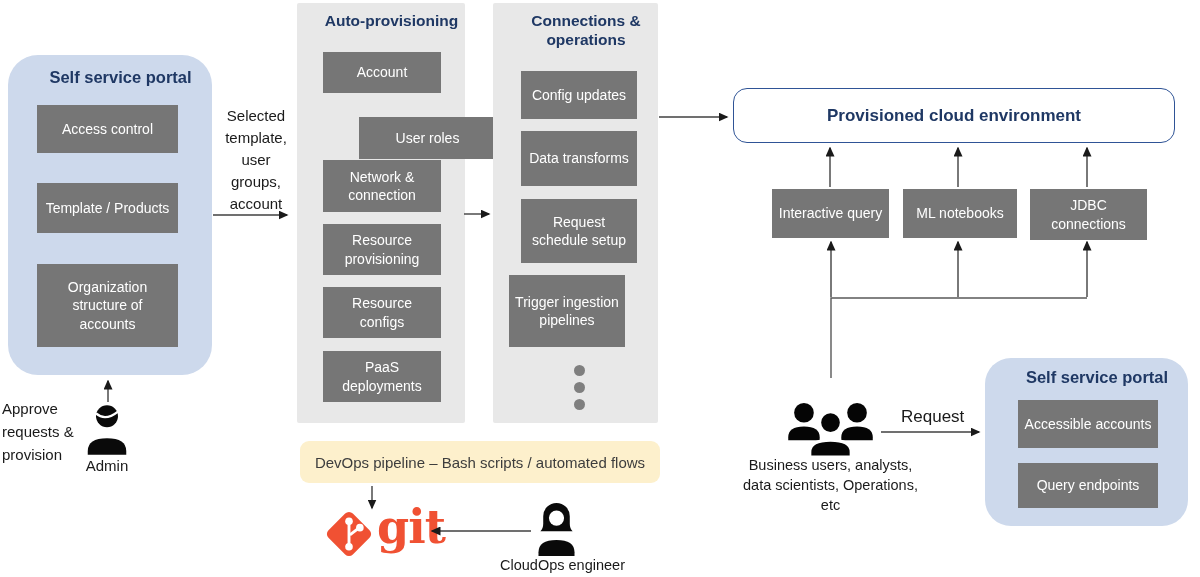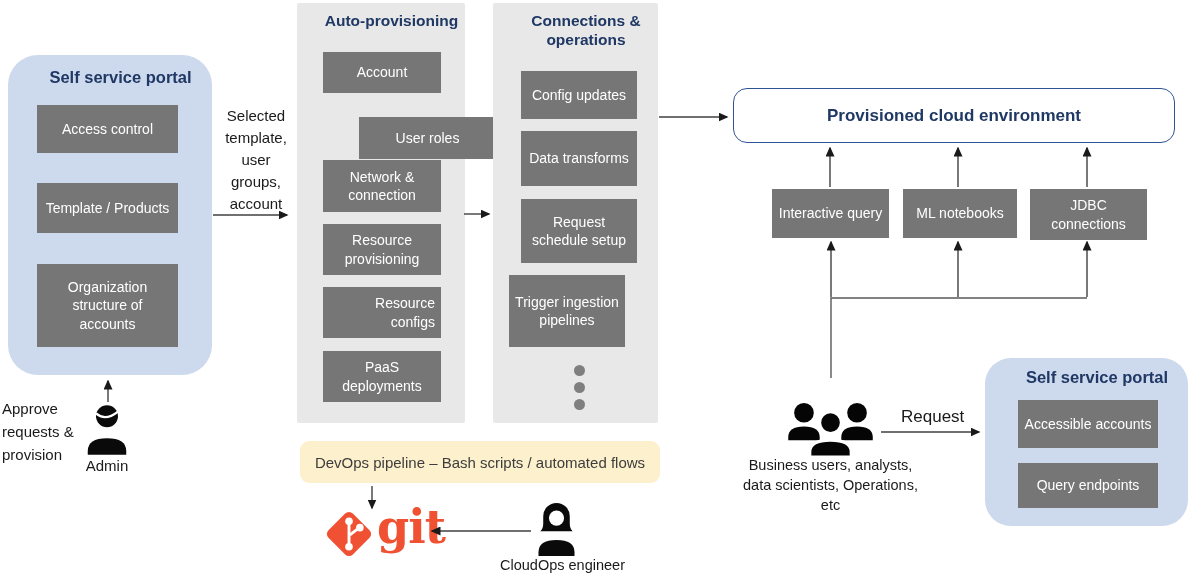--- a/index.html
+++ b/index.html
@@ -32,21 +32,21 @@
          display:flex;align-items:center;justify-content:center;text-align:center;padding:2px 6px;}
 
   .pl-b1{left:29px;top:50px;width:141px;height:48px;}
   .pl-b2{left:29px;top:128px;width:141px;height:50px;}
   .pl-b3{left:29px;top:209px;width:141px;height:83px;}
 
   .c1-b1{left:26px;top:49px;width:118px;height:41px;}
   .c1-b2{left:26px;top:114px;width:137px;height:42px;margin-left:36px;}
   .c1-b3{left:26px;top:157px;width:118px;height:52px;}
   .c1-b4{left:26px;top:221px;width:118px;height:51px;}
-  .c1-b5{left:26px;top:284px;width:118px;height:51px;text-align:right;}
+  .c1-b5{left:26px;top:284px;width:118px;height:51px;}
   .c1-b6{left:26px;top:348px;width:118px;height:51px;}
 
   .c2-b1{left:28px;top:68px;width:116px;height:48px;}
   .c2-b2{left:28px;top:128px;width:116px;height:55px;}
   .c2-b3{left:28px;top:196px;width:116px;height:64px;}
   .c2-b4{left:16px;top:272px;width:116px;height:72px;}
 
   .dots{left:574px;top:365px;display:flex;flex-direction:column;gap:6px;}
   .dot{width:11px;height:11px;border-radius:50%;background:#7f7f7f;}
 

